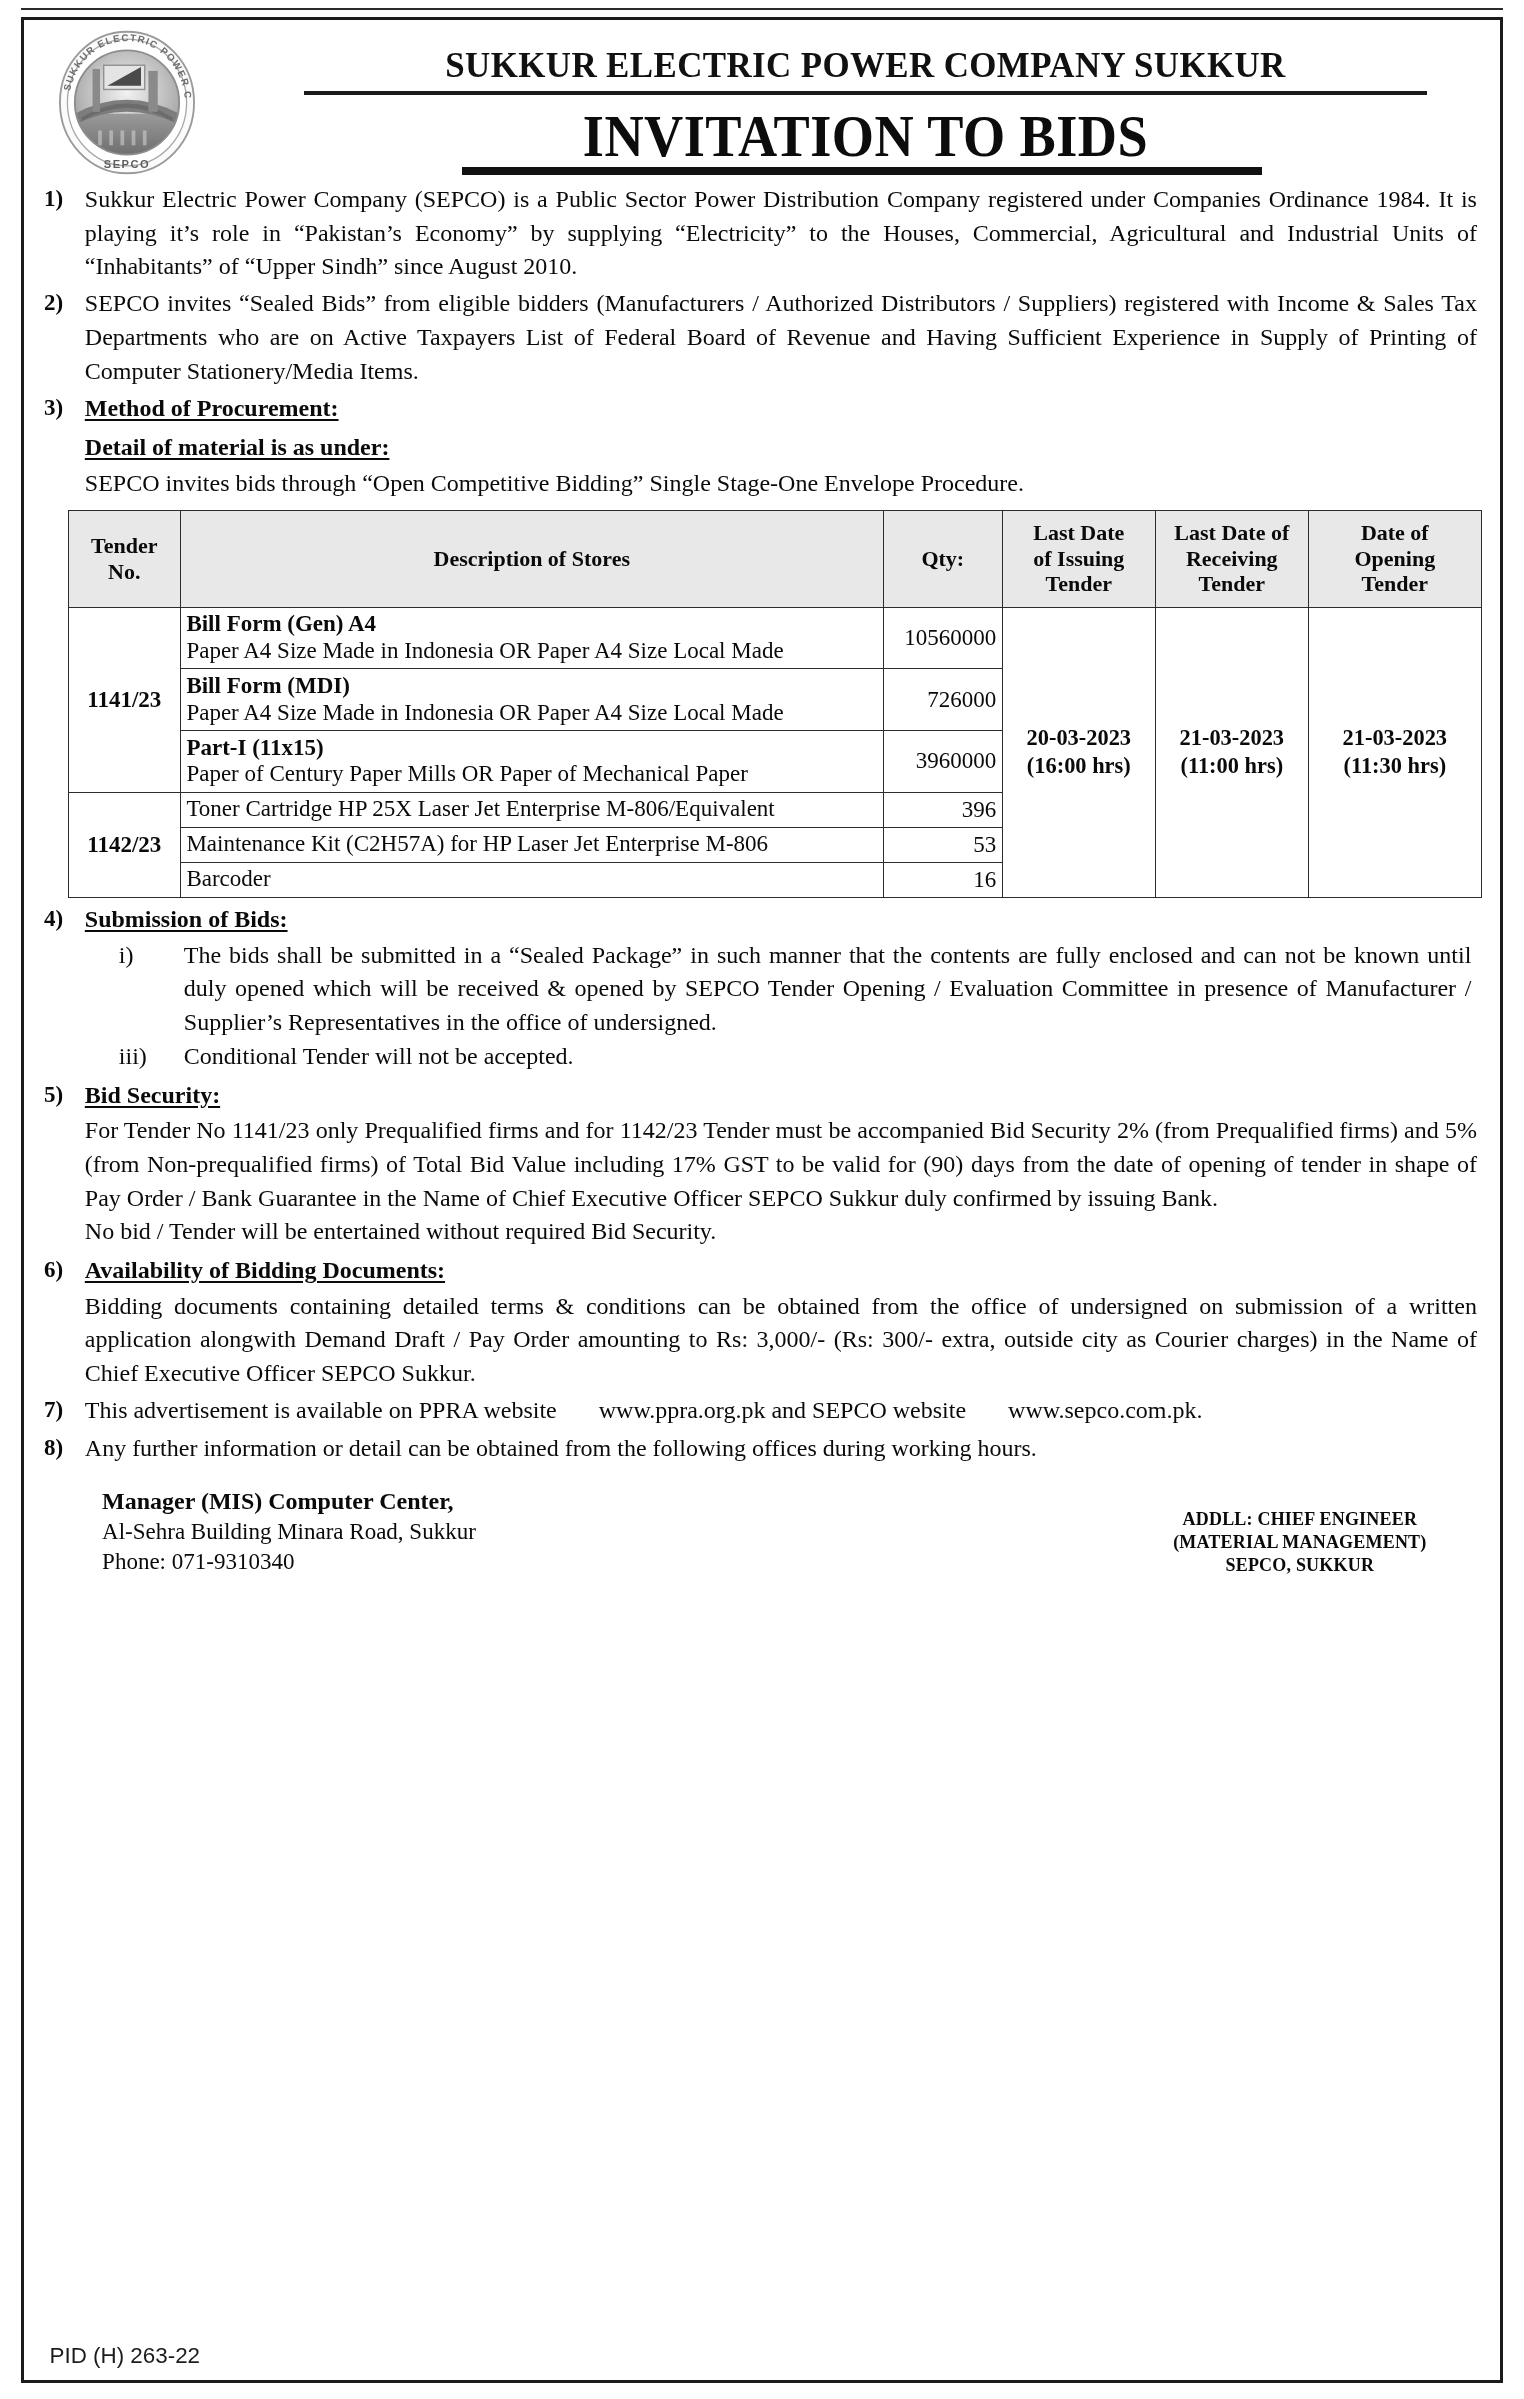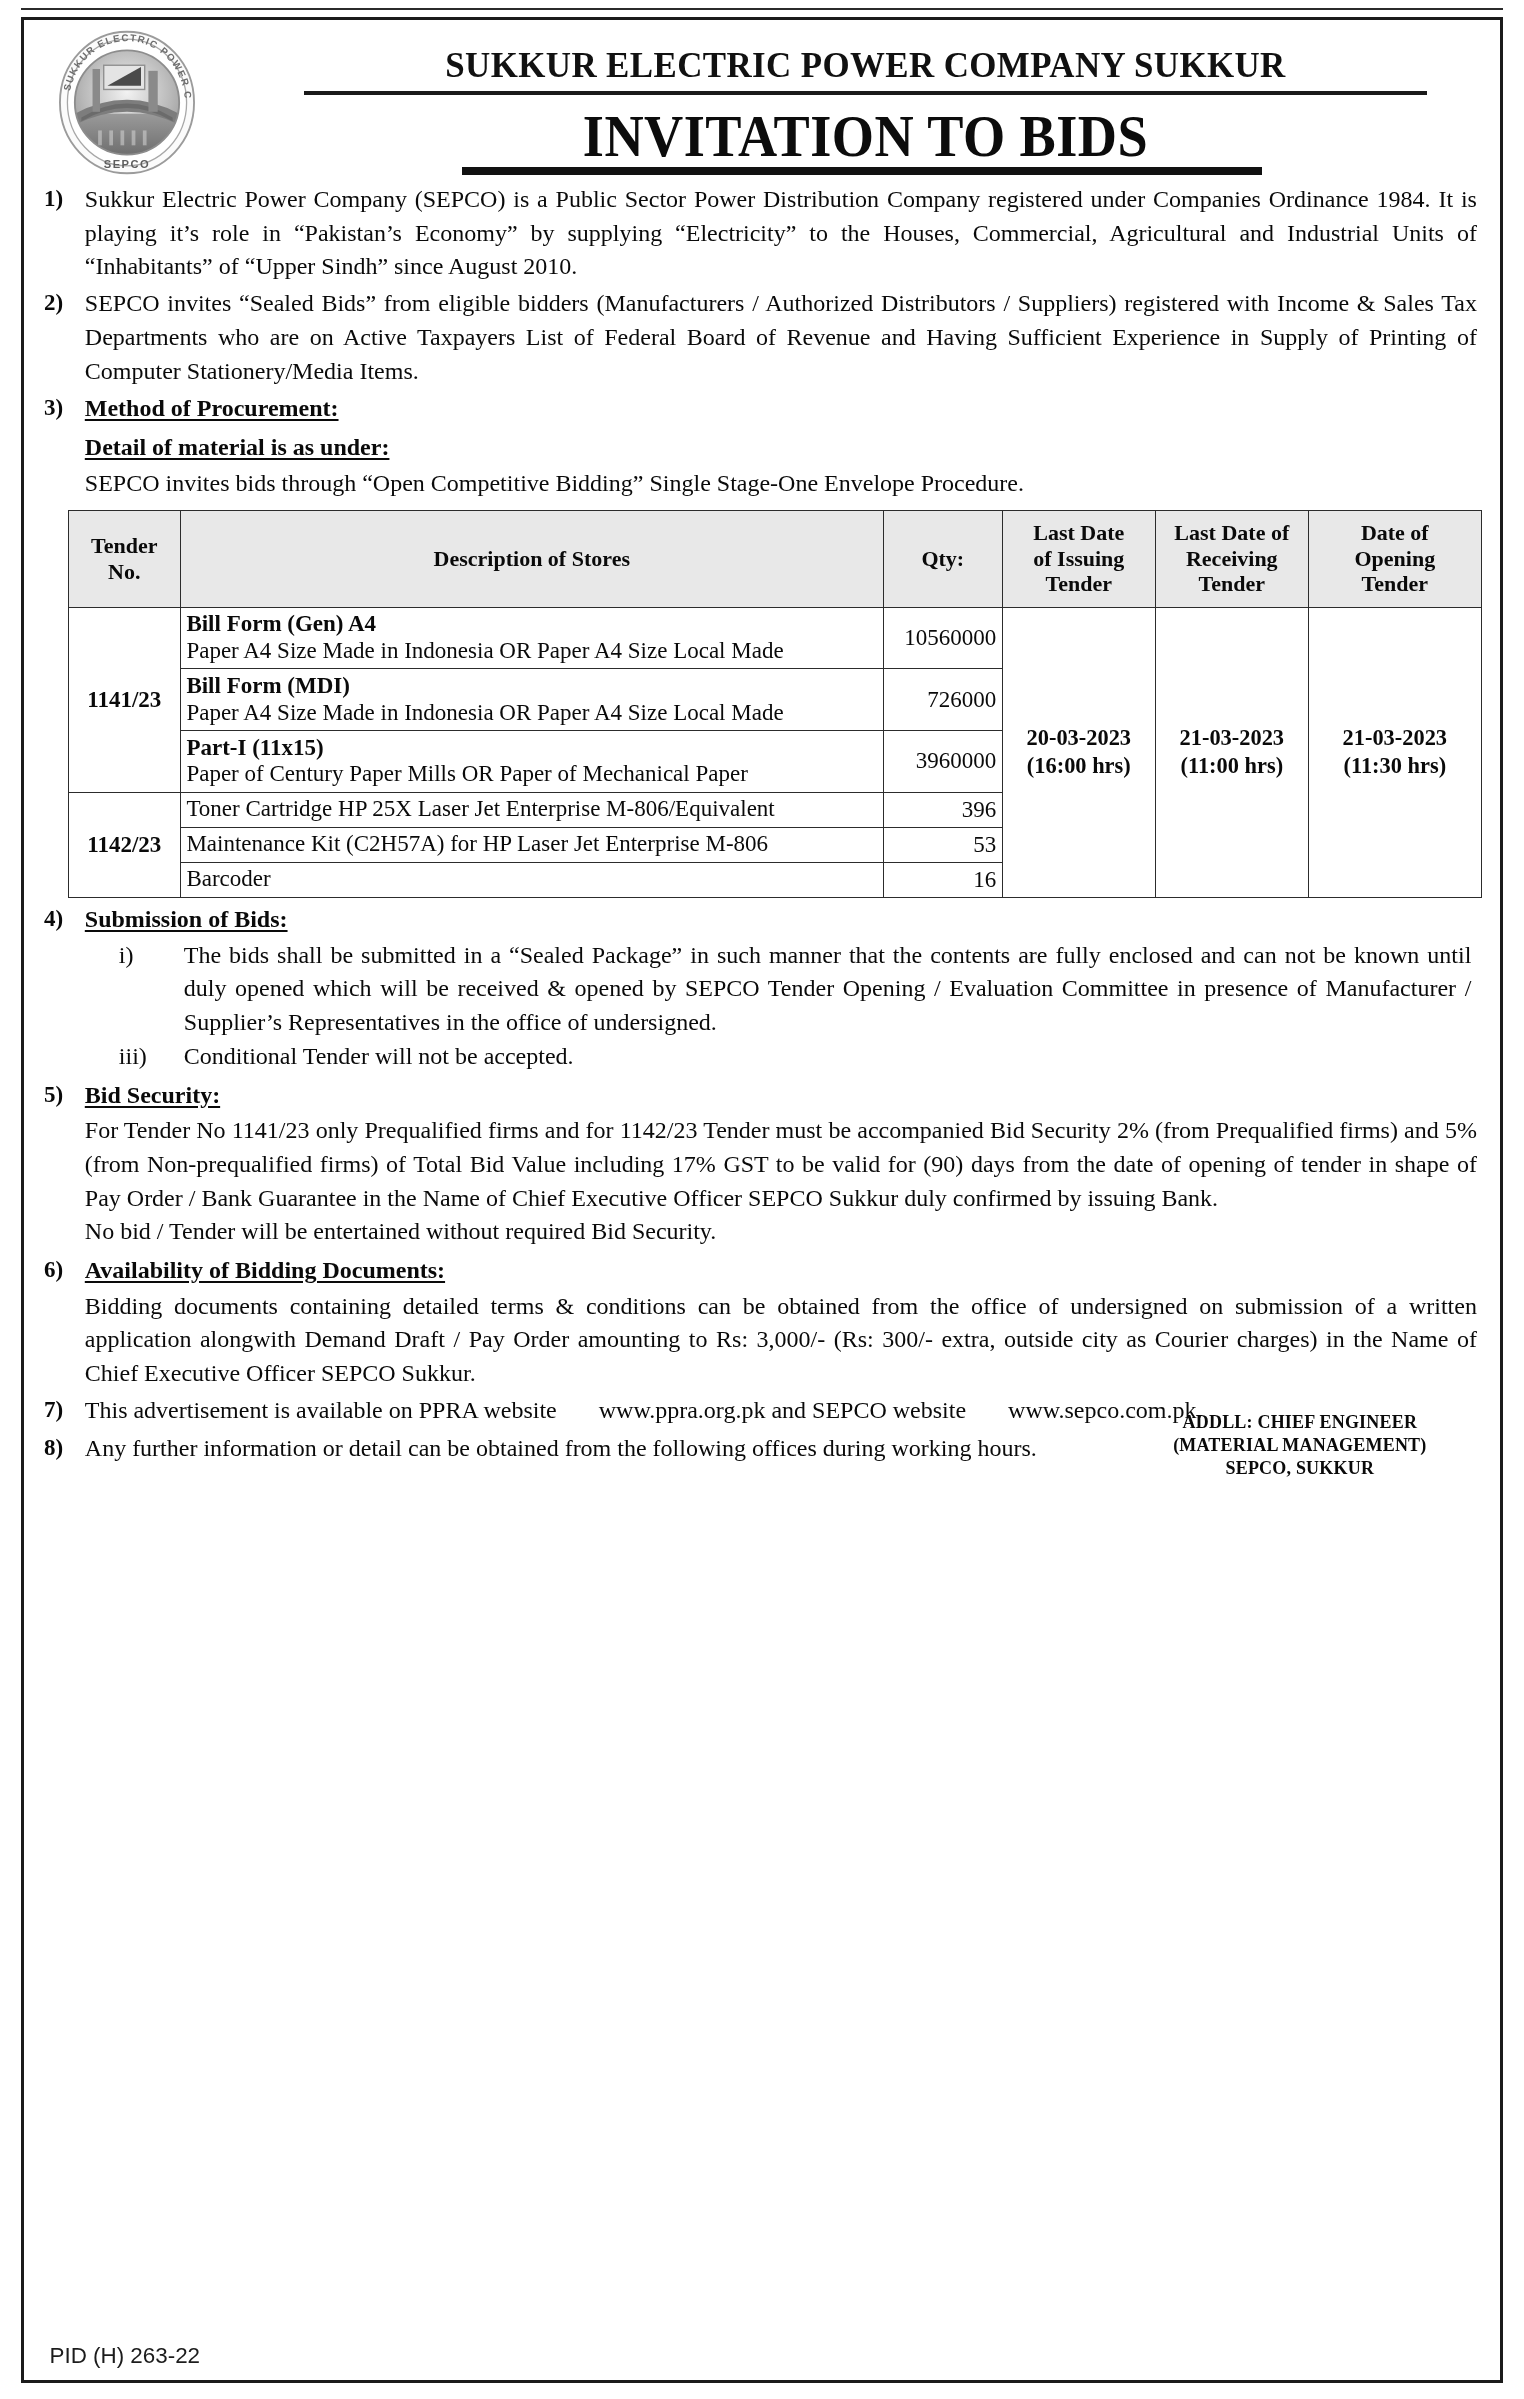--- a/index.html
+++ b/index.html
@@ -486,20 +486,25 @@
           </div>
         </div>
 
         <div class="clause">
           <div class="num">8)</div>
           <div class="body nojust">Any further information or detail can be obtained from the following offices during working hours.</div>
         </div>
 
         <div class="contacts">
 
+          <div class="contact-plain">
+            <div class="c-title">Manager (MIS) Computer Center,</div>
+            <div class="c-line">Al-Sehra Building Minara Road, Sukkur</div>
+            <div class="c-line">Phone: 071-9310340</div>
+          </div>
 
           <div class="signoff">
             <div>ADDLL: CHIEF ENGINEER</div>
             <div>(MATERIAL MANAGEMENT)</div>
             <div>SEPCO, SUKKUR</div>
           </div>
         </div>
 
       </div>
 

